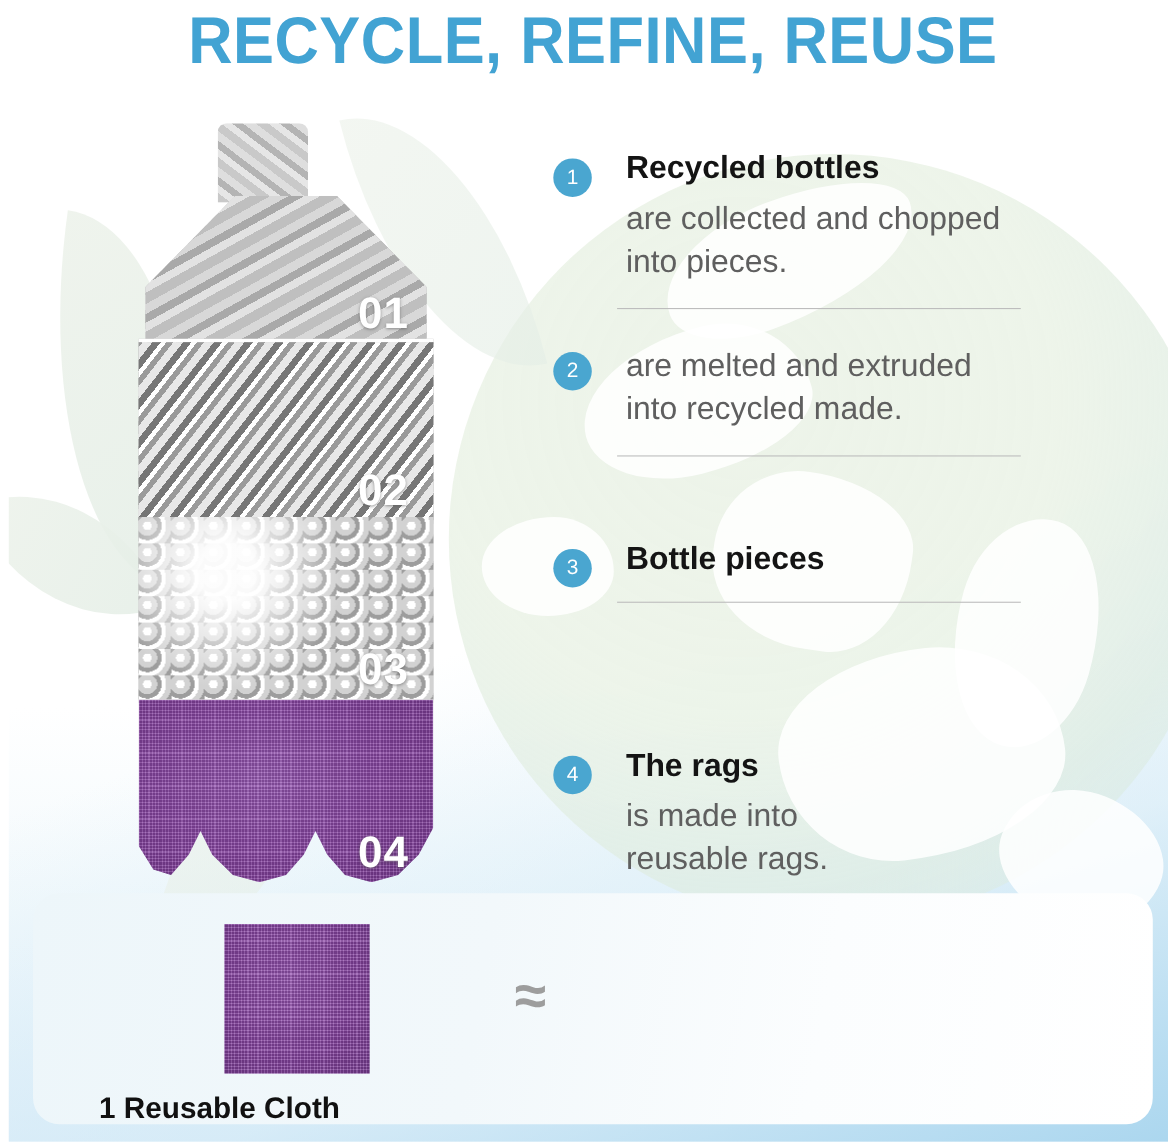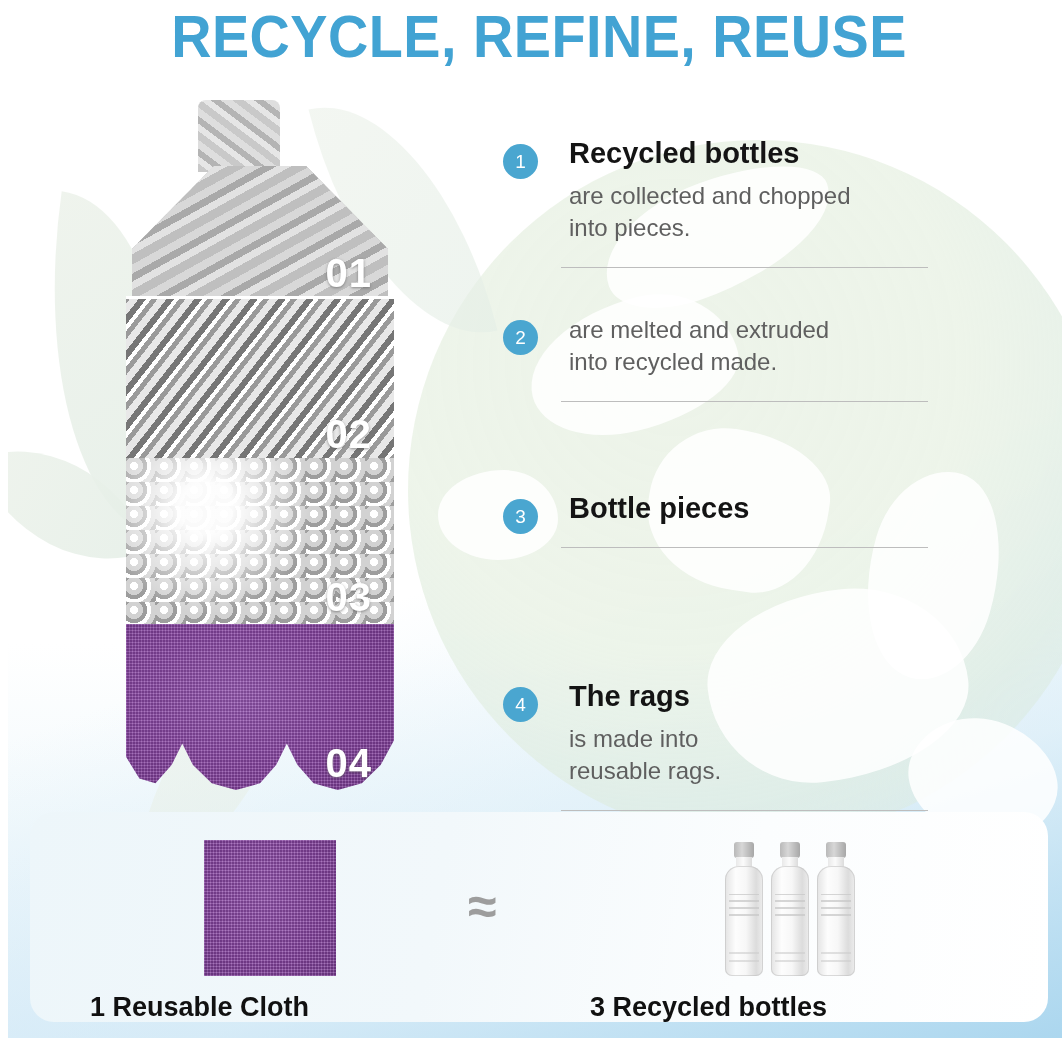--- a/index.html
+++ b/index.html
@@ -61,21 +61,21 @@
     font-family:"Liberation Sans", sans-serif;
     font-weight:bold;
     font-size:60px;
     letter-spacing:0.5px;
     transform:scaleX(0.93);
     white-space:nowrap;
   }
 
   
   .bottle{
-    position:absolute;left:118px;top:100px;width:268px;height:690px;
+    position:absolute;left:118px;top:112px;width:268px;height:690px;
   }
   .seg{position:absolute;left:0;width:268px;overflow:hidden;}
   .seg .num{
     position:absolute;right:22px;bottom:4px;
     color:#ffffff;font-weight:bold;font-size:40px;
     letter-spacing:1px;
     text-shadow:0 1px 3px rgba(90,90,90,.65);
   }
   
   .seg1{top:0;height:200px;}
@@ -134,21 +134,21 @@
     display:flex;align-items:center;justify-content:center;
     line-height:1;
   }
   .step-head{
     margin-left:66px;
     font-size:29px;font-weight:bold;color:#141414;
     line-height:1.1;
   }
   .step-body{
     margin-left:66px;margin-top:10px;
-    font-size:24px;color:#5f5f5f;line-height:1.35;
+    font-size:29px;color:#5f5f5f;line-height:1.35;
     white-space:pre-line;
   }
   .rule{
     margin:22px 0 0 58px;width:367px;height:1px;background:#bdbdbd;
   }
   .step-1{height:150px;}
   .step-2{height:163px;}
   .step-3{height:172px;}
   .step-4{height:150px;}
 
@@ -276,38 +276,18 @@
 
   </div>
 
   <div class="panel">
 
     <div class="panel-col col-left">
       <div class="cloth-swatch"></div>
       <div class="panel-label">1 Reusable Cloth</div>
     </div>
 
-    <div class="panel-col col-right">
-      <div class="bottles">
-        <div class="pet">
-          <div class="cap"></div>
-          <div class="neck2"></div>
-          <div class="body"></div>
-        </div>
-        <div class="pet">
-          <div class="cap"></div>
-          <div class="neck2"></div>
-          <div class="body"></div>
-        </div>
-        <div class="pet">
-          <div class="cap"></div>
-          <div class="neck2"></div>
-          <div class="body"></div>
-        </div>
-      </div>
-      <div class="panel-label">3 Recycled bottles</div>
-    </div>
 
   </div>
 
   <div class="approx">≈</div>
 
 </div>
 
 </body></html>

